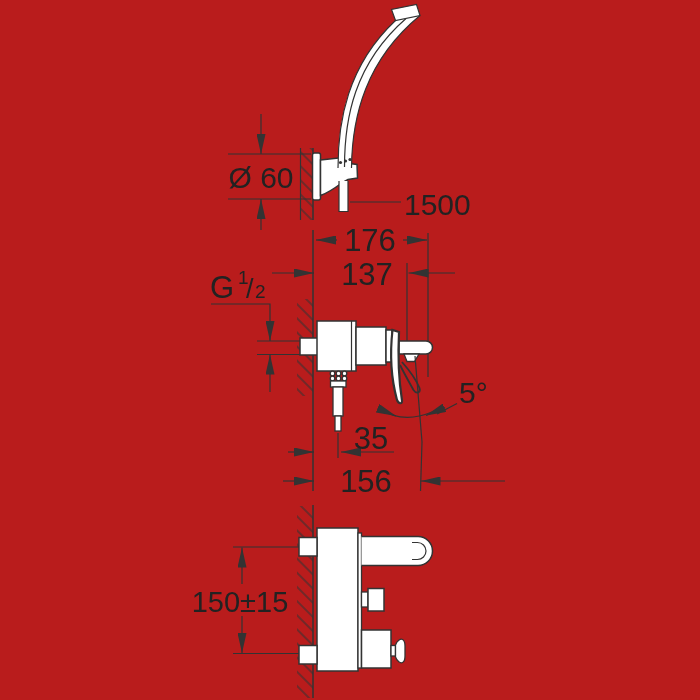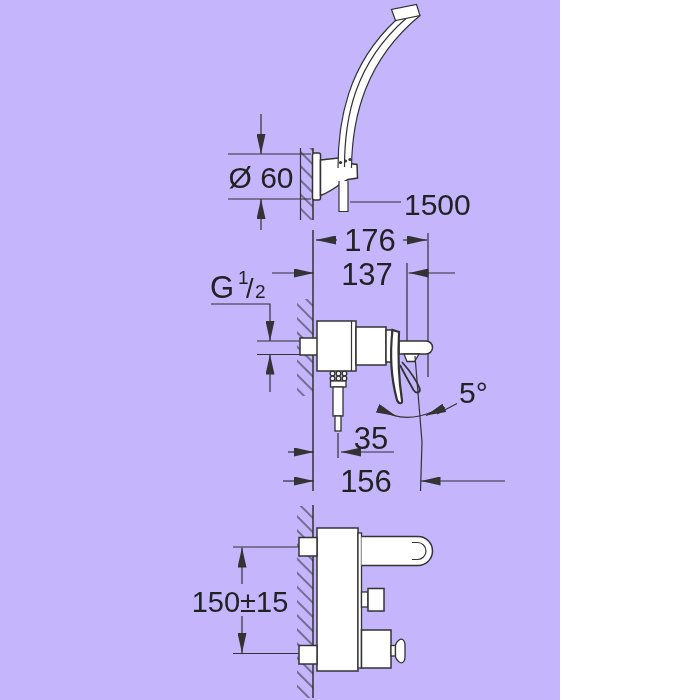--- a/index.html
+++ b/index.html
@@ -2,23 +2,23 @@
 <html><head>
 <meta charset="utf-8">
 <style>
   html, body {
     margin: 0;
     padding: 0;
     background: #ffffff;
   }
   #canvas {
     position: relative;
-    width: 560px;
+    width: 700px;
     height: 700px;
-    background: #c4b5fd;
+    background: #b91c1c;
     font-family: "Liberation Sans", sans-serif;
   }
   svg { display: block; }
   svg text {
     font-family: "Liberation Sans", sans-serif;
     fill: #222222;
     stroke: none;
   }
   .outline  { fill: #ffffff; stroke: #333333; stroke-width: 1.5; }
   .outline2 { fill: #ffffff; stroke: #333333; stroke-width: 1.3; }

